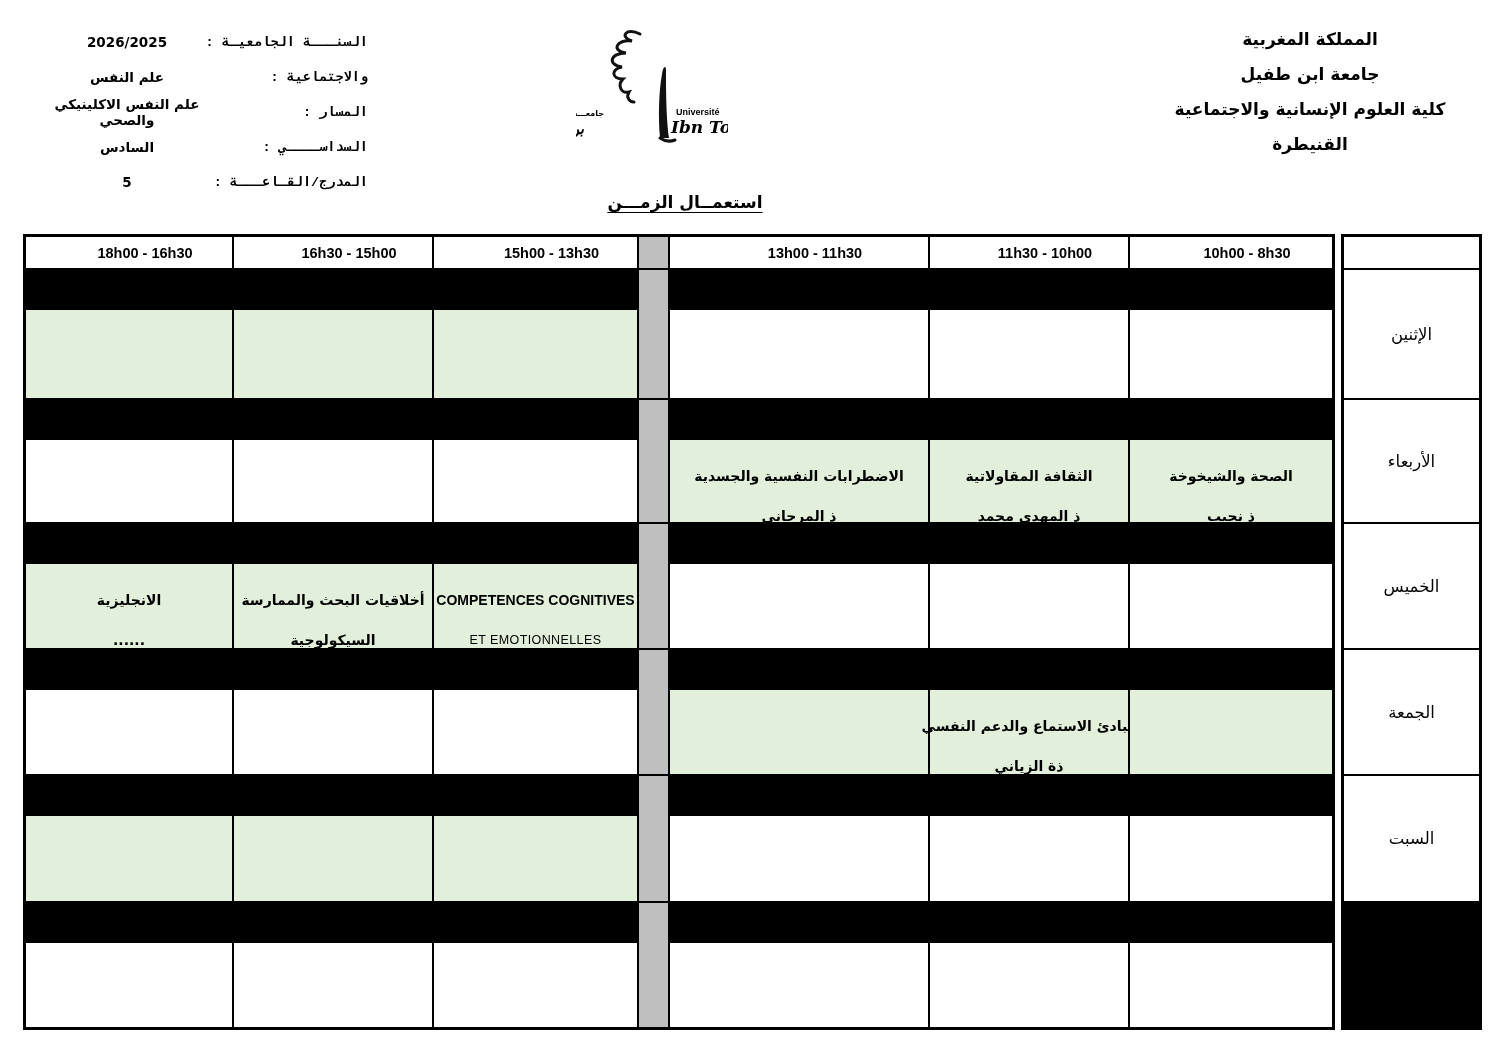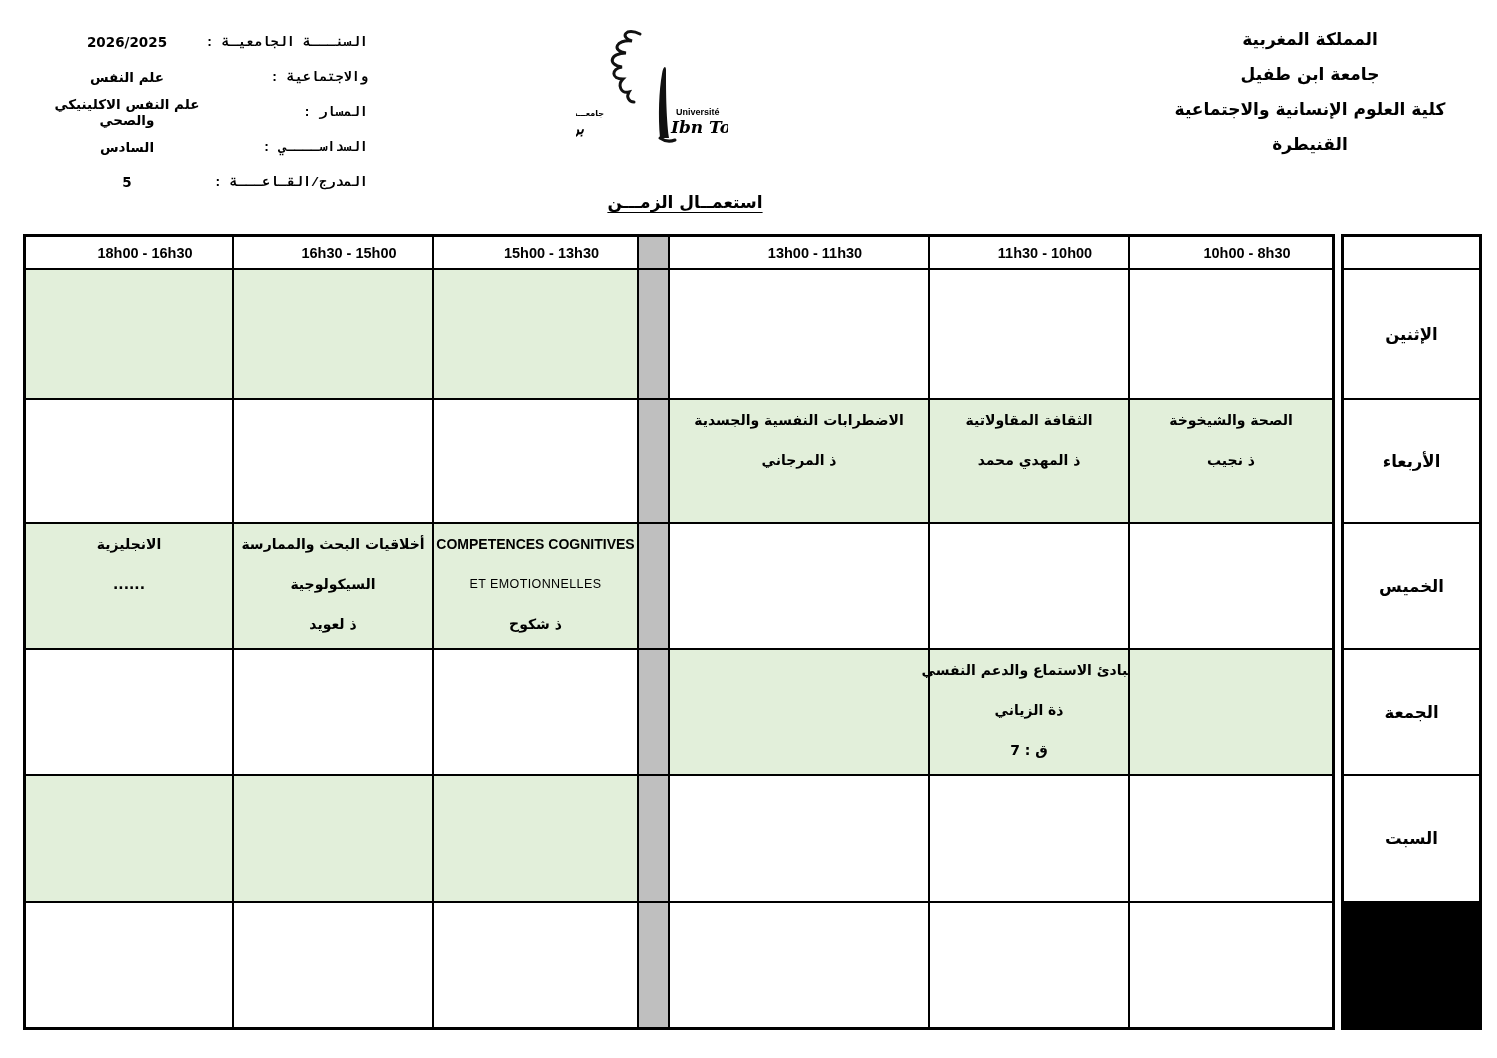--- a/index.html
+++ b/index.html
@@ -31,27 +31,27 @@
              gap:2px;padding:3px;background:#000;}
   .day-grid{position:absolute;left:1341px;top:234px;display:grid;
             grid-template-columns:135px;
             grid-template-rows:31px 128px 122px 124px 124px 125px 124px;
             gap:2px;padding:3px;background:#000;}
   .tcell{background:#fff;overflow:visible;}
   .tcell.green{background:#e2efda;}
   .tcell.gray{background:#bfbfbf;}
   .hcell{display:flex;align-items:center;justify-content:center;
          font-family:"Liberation Sans",sans-serif;font-weight:bold;font-size:14.5px;padding-left:32px;}
-  .bcell{padding-top:0;box-sizing:border-box;}
+  .bcell{padding-top:16px;box-sizing:border-box;margin-top:40px;}
   .cline{height:40px;display:flex;align-items:center;justify-content:center;
          font-weight:bold;font-size:14px;direction:rtl;white-space:nowrap;}
   .cline.latin{direction:ltr;font-family:"Liberation Sans",sans-serif;font-size:14px;font-weight:bold;}
   .cline.latin2{font-size:12.5px;font-weight:400;letter-spacing:.4px;}
   .day-cell{display:flex;align-items:center;justify-content:center;
-            font-weight:bold;font-size:16.5px;direction:rtl;}
+            font-weight:normal;font-size:16.5px;direction:rtl;}
 </style>
 </head>
 <body>
 
 <div class="kingdom">
   <div class="k-line">المملكة المغربية</div>
   <div class="k-line">جامعة ابن طفيل</div>
   <div class="k-line">كلية العلوم الإنسانية والاجتماعية</div>
   <div class="k-line">القنيطرة</div>
 </div>

